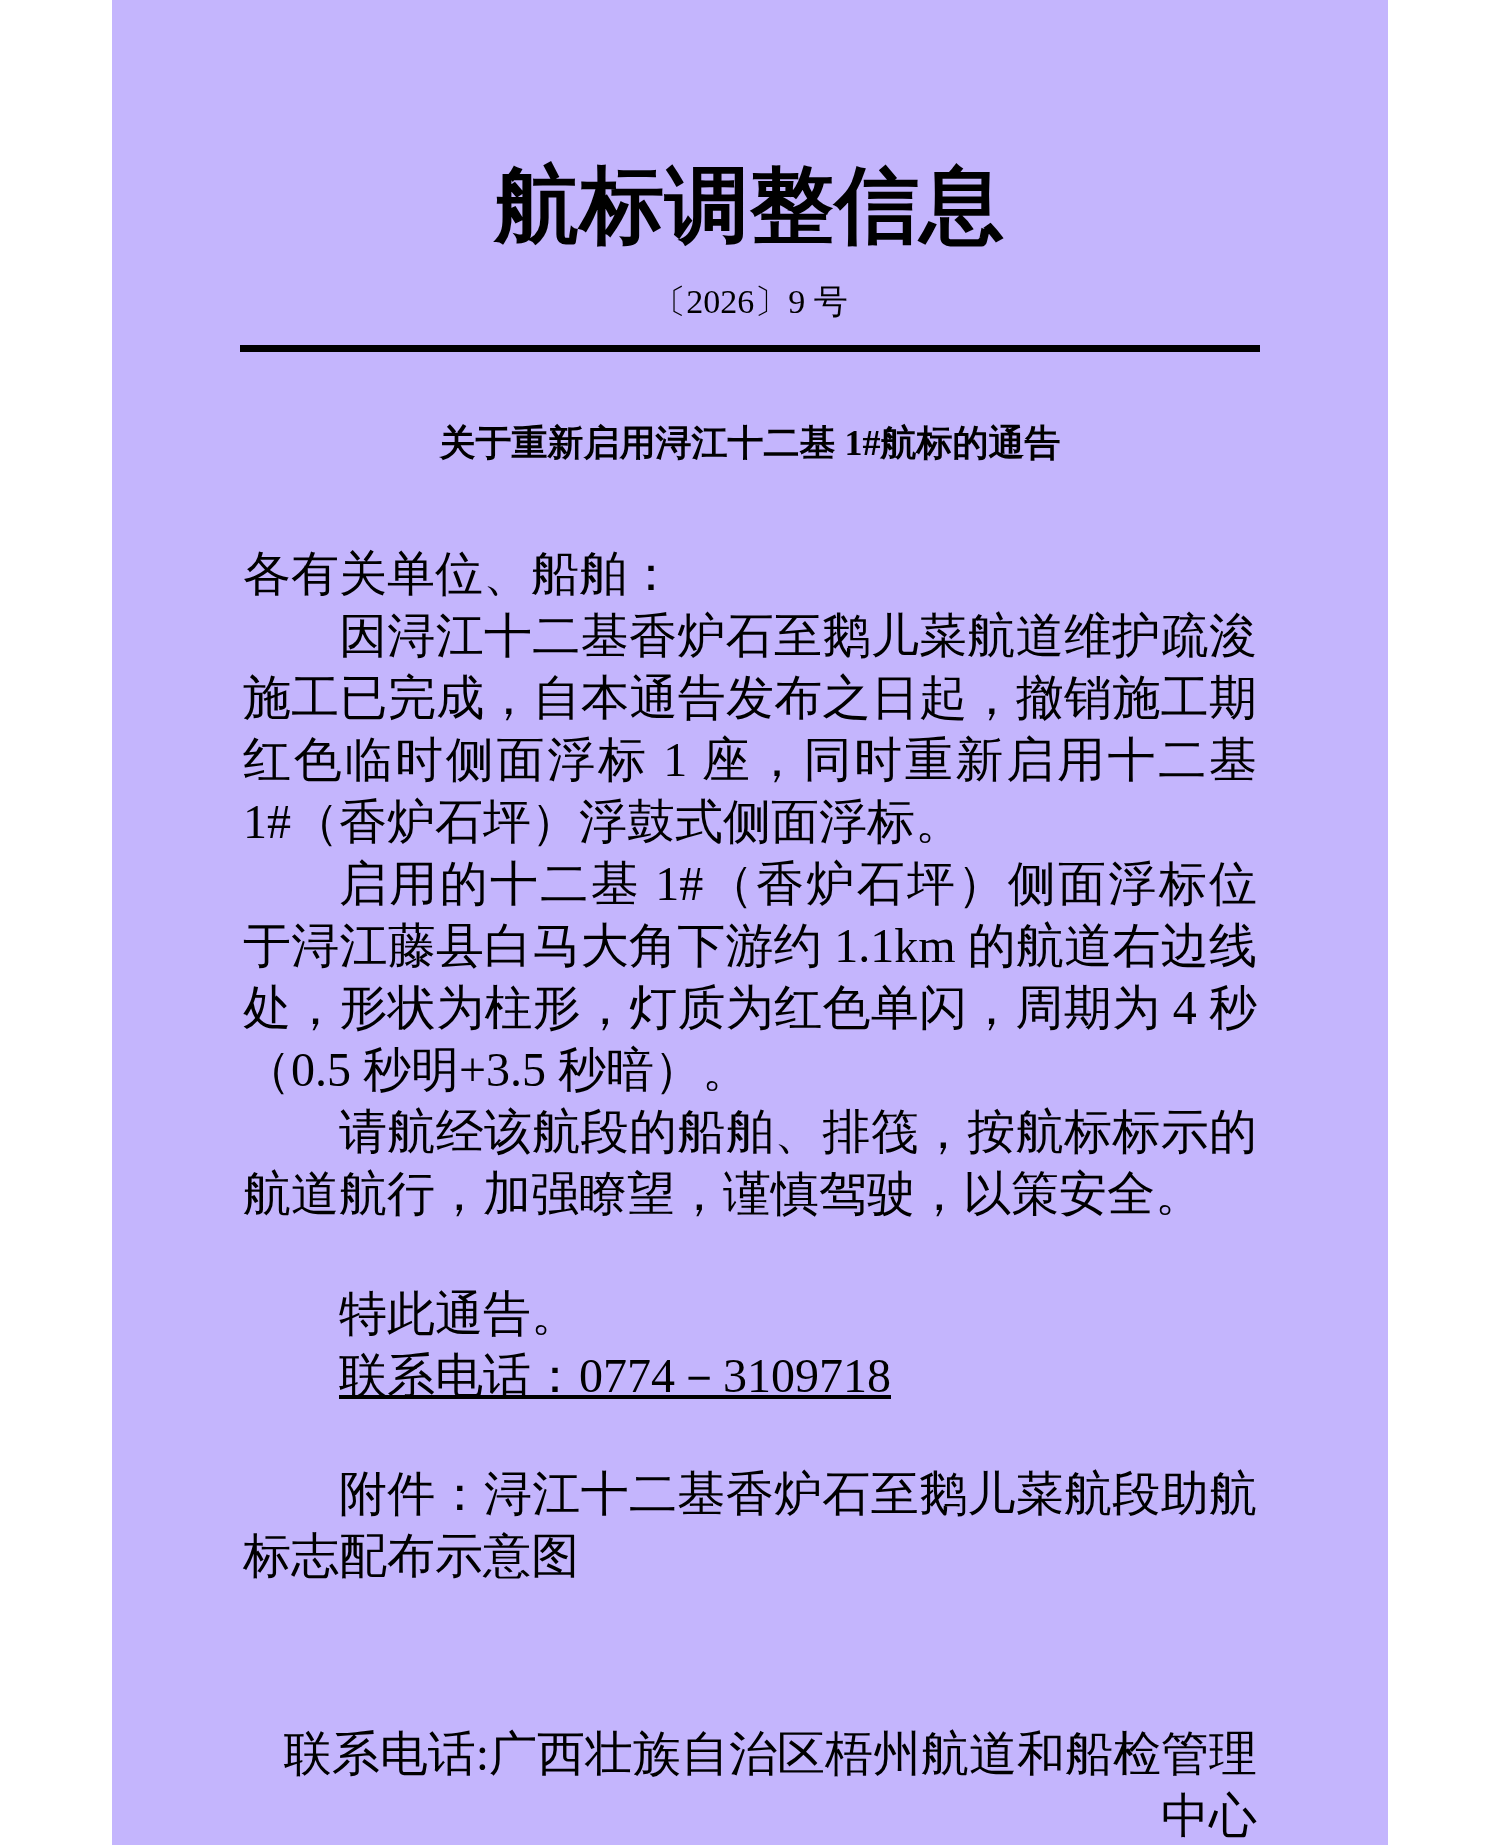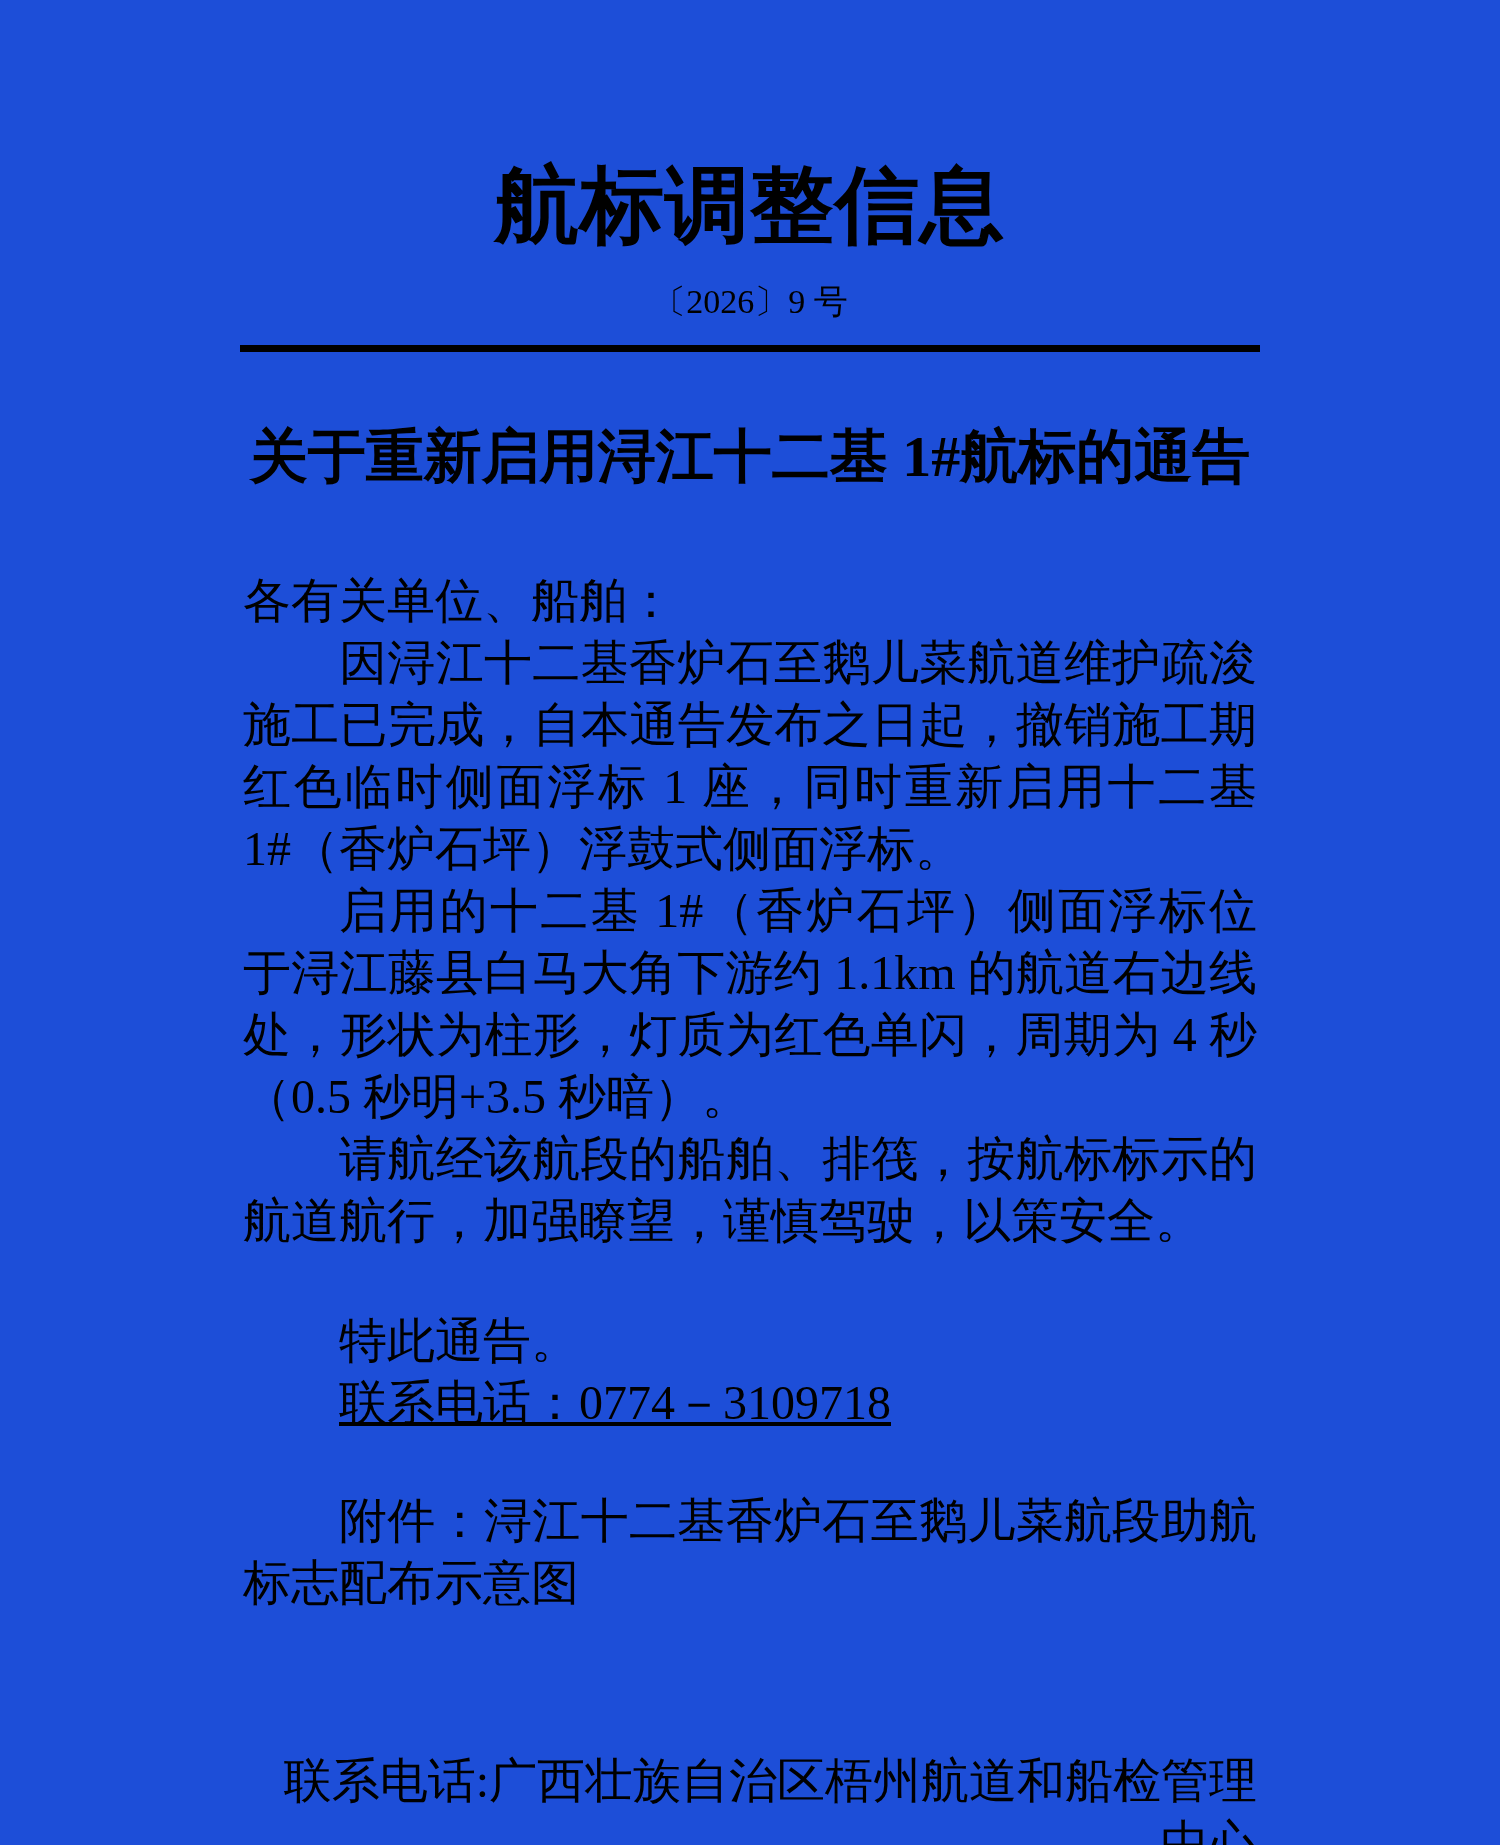--- a/index.html
+++ b/index.html
@@ -1,22 +1,22 @@
 <!DOCTYPE html>
 <html lang="zh"><head>
 <meta charset="utf-8">
 <style>
   * { margin: 0; padding: 0; box-sizing: border-box; }
   html, body { background: #ffffff; }
   .page {
     position: relative;
-    width: 1500px;
+    width: 1276px;
     height: 1845px;
     margin: 0 auto;
-    background: #1d4ed8;
+    background: #c4b5fd;
     color: #000000;
     font-family: "Liberation Serif", "DejaVu Serif", serif;
     overflow: hidden;
   }
   .doc-title {
     padding-top: 160px;
     text-align: center;
     font-size: 84px;
     font-weight: 900;
     line-height: 1.1;
@@ -30,21 +30,21 @@
   }
   .rule {
     width: 1020px;
     height: 7px;
     margin: 22px auto 0 auto;
     background: #000000;
   }
   .notice-heading {
     margin-top: 70px;
     text-align: center;
-    font-size: 58px;
+    font-size: 36px;
     font-weight: bold;
     line-height: 1.2;
   }
   .body-block {
     width: 1014px;
     margin: 78px auto 0 auto;
     font-size: 48px;
     line-height: 62px;
     text-align: justify;
   }

